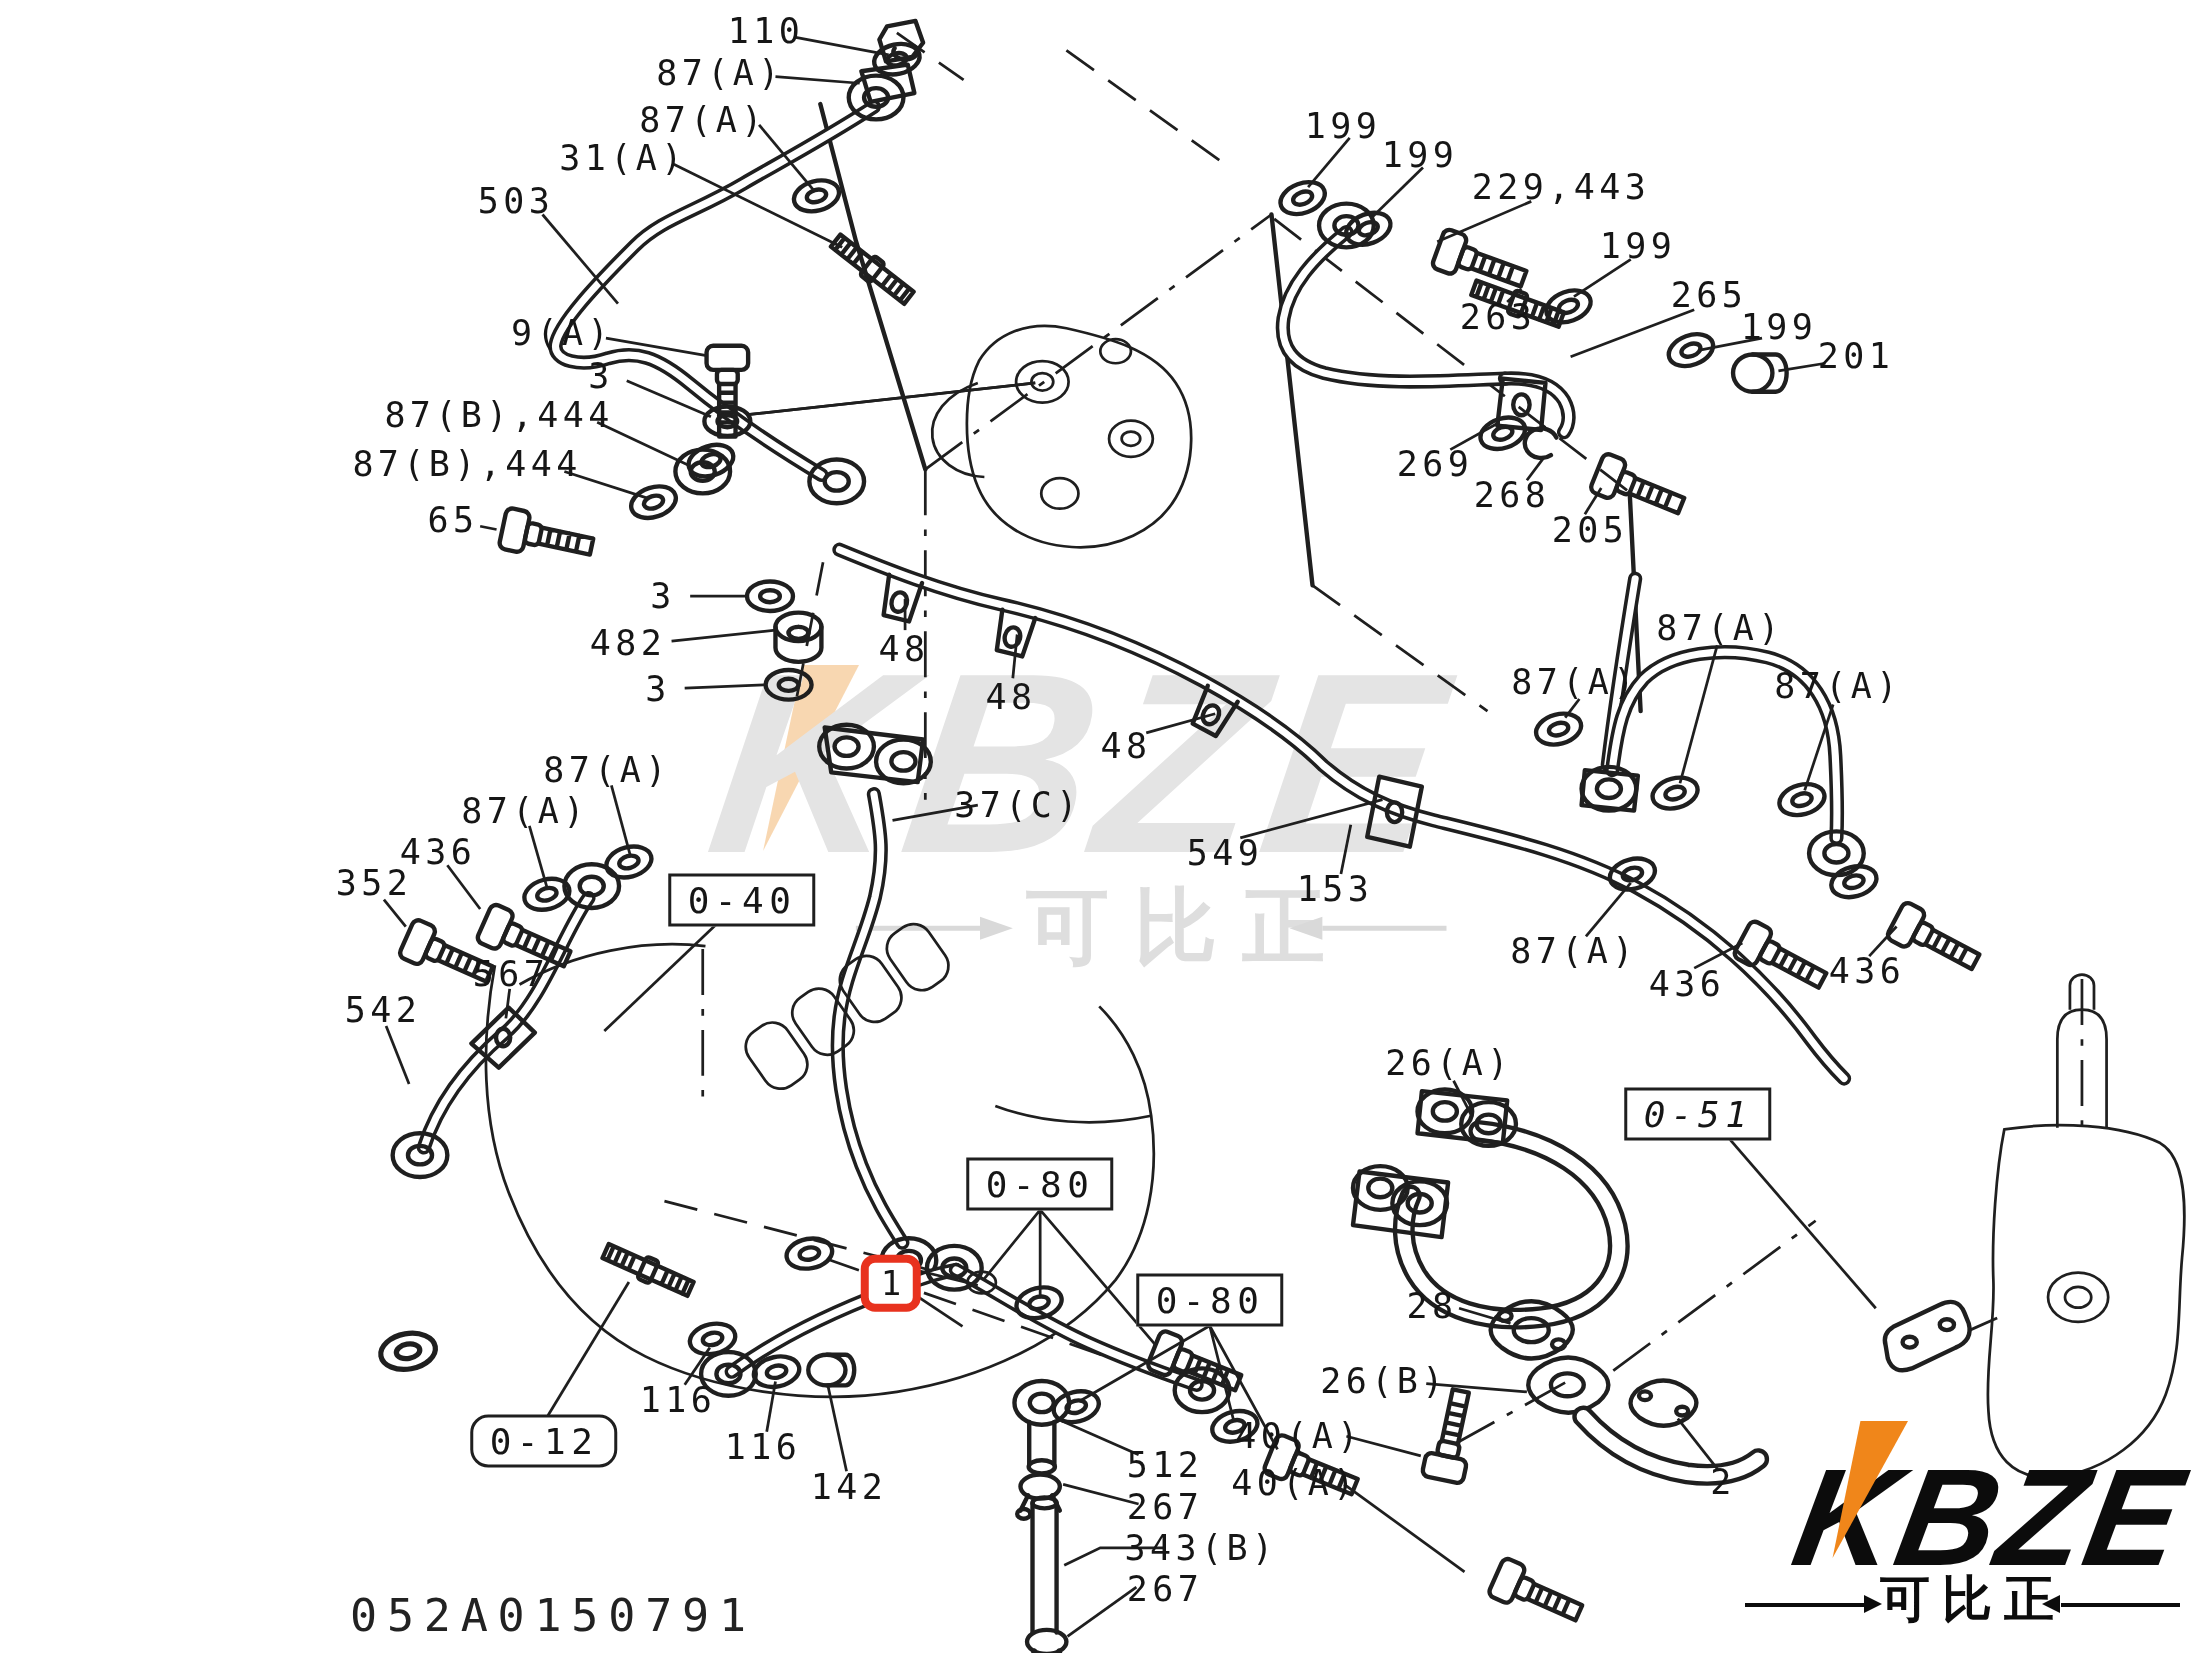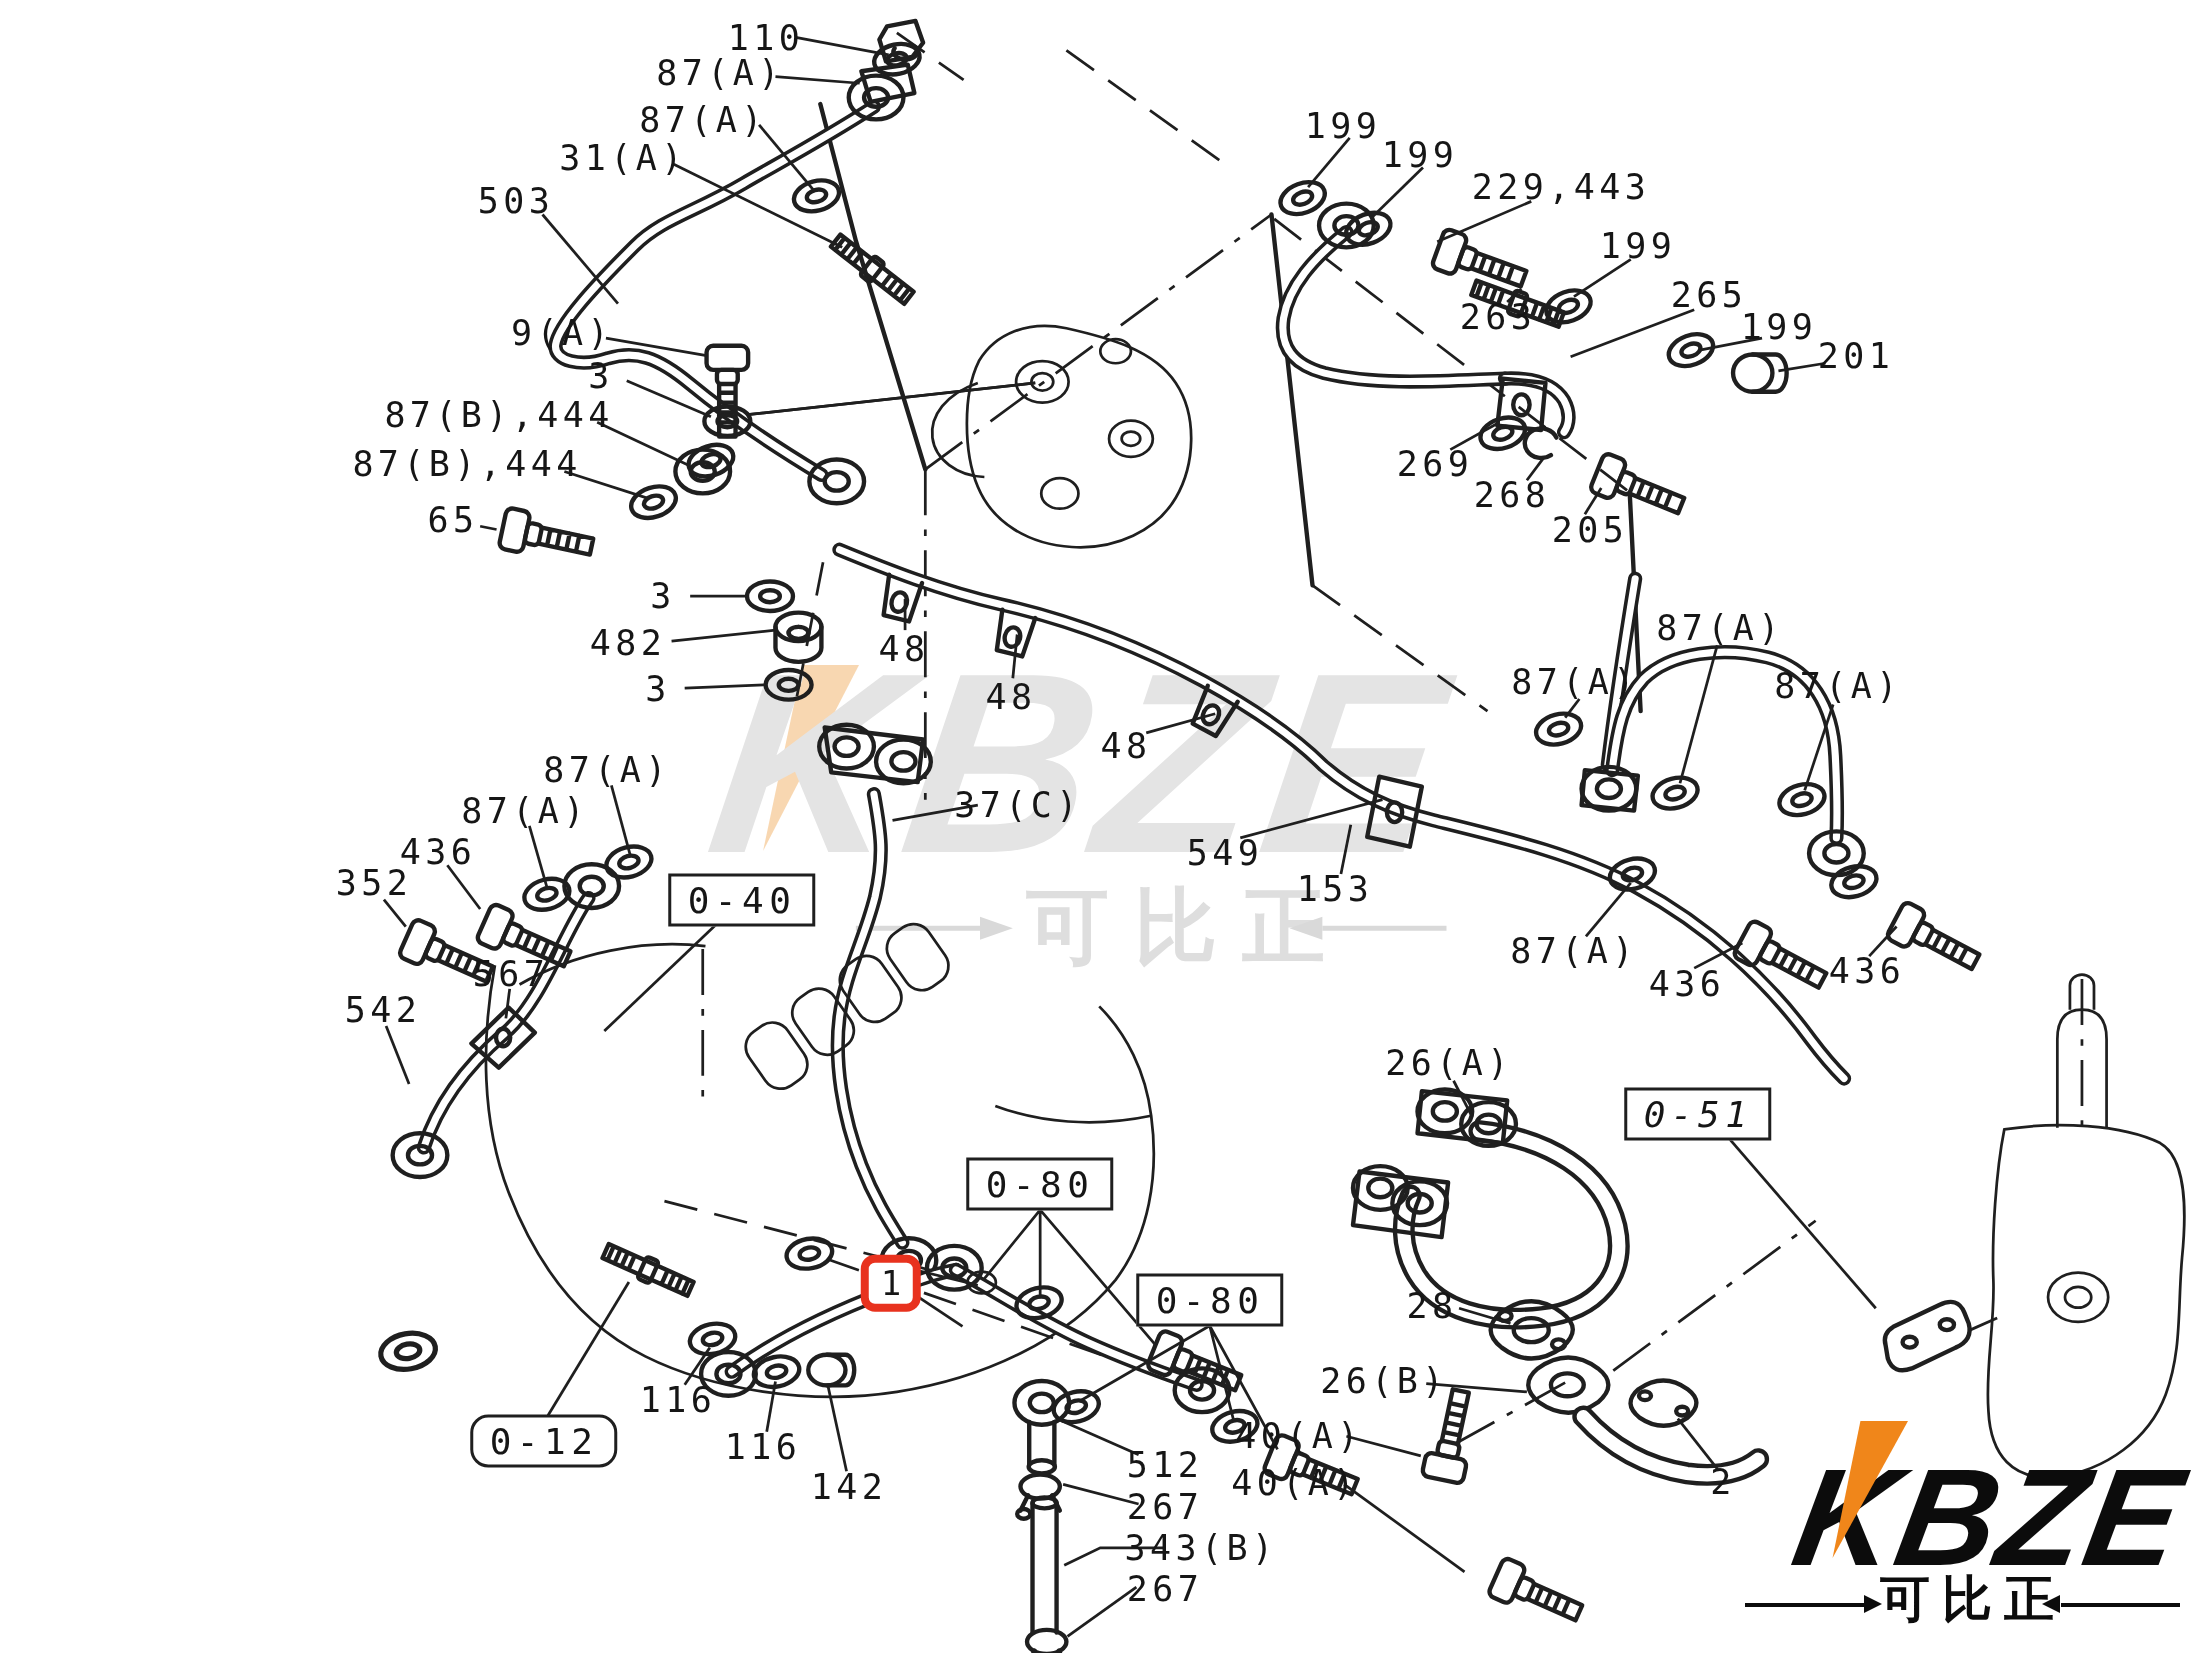--- a/index.html
+++ b/index.html
@@ -350,21 +350,21 @@
         <path d="M3142,2688 L3068,2594"></path>
       <path d="M1674,2322 L1788,2350"></path>
         <path d="M1674,2368 L1760,2425"></path>
       <path d="M1902,2212 L1800,2338 M1902,2212 L1902,2370 M1902,2212 L2112,2458"></path>
       <path d="M2212,2424 L1974,2562 M2212,2424 L2256,2598 M2212,2424 L2336,2650"></path>
       <path d="M1366,758 L1893,700"></path>
     </g>
   </svg>
 
   <div id="labels">
-      <div class="part-label" style="left: 766px; top: 38px; text-align: right;">110</div>
+      <div class="part-label" style="left: 766px; top: 31px; text-align: right;">110</div>
       <div class="part-label" style="left: 720px; top: 73px;">87(A)</div>
       <div class="part-label" style="left: 703px; top: 120px;">87(A)</div>
       <div class="part-label" style="left: 623px; top: 158px;">31(A)</div>
       <div class="part-label" style="left: 516px; top: 201px;">503</div>
       <div class="part-label" style="left: 562px; top: 333px;">9(A)</div>
       <div class="part-label" style="left: 601px; top: 376px;">3</div>
       <div class="part-label" style="left: 499px; top: 415px;">87(B),444</div>
       <div class="part-label" style="left: 467px; top: 464px;">87(B),444</div>
       <div class="part-label" style="left: 453px; top: 520px;">65</div>
       <div class="part-label" style="left: 663px; top: 596px;">3</div>
@@ -414,20 +414,21 @@
       <div class="part-label" style="left: 1723px; top: 1482px;">2</div>
       <div class="ref-box" style="left: 742px; top: 900px;">0-40</div>
       <div class="ref-box" style="left: 1040px; top: 1184px;">0-80</div>
       <div class="ref-box" style="left: 1210px; top: 1300px;">0-80</div>
       <div class="ref-box" style="left: 1698px; top: 1114px; font-style: italic;">0-51</div>
       <div class="ref-box" style="left: 544px; top: 1441px; border-radius: 18px;">0-12</div>
     </div>
 
   <div class="hl-badge" style="left:891px;top:1283px;">1</div>
 
+  <div class="drawing-no">052A0150791</div>
 
   <div class="logo-line l"></div>
   <div class="logo-tip l"></div>
   <div class="logo-brand">KBZE</div>
   <div class="logo-tri"></div>
   <div class="logo-cjk">可比正</div>
   <div class="logo-tip r"></div>
   <div class="logo-line r"></div>
 
 </div>

